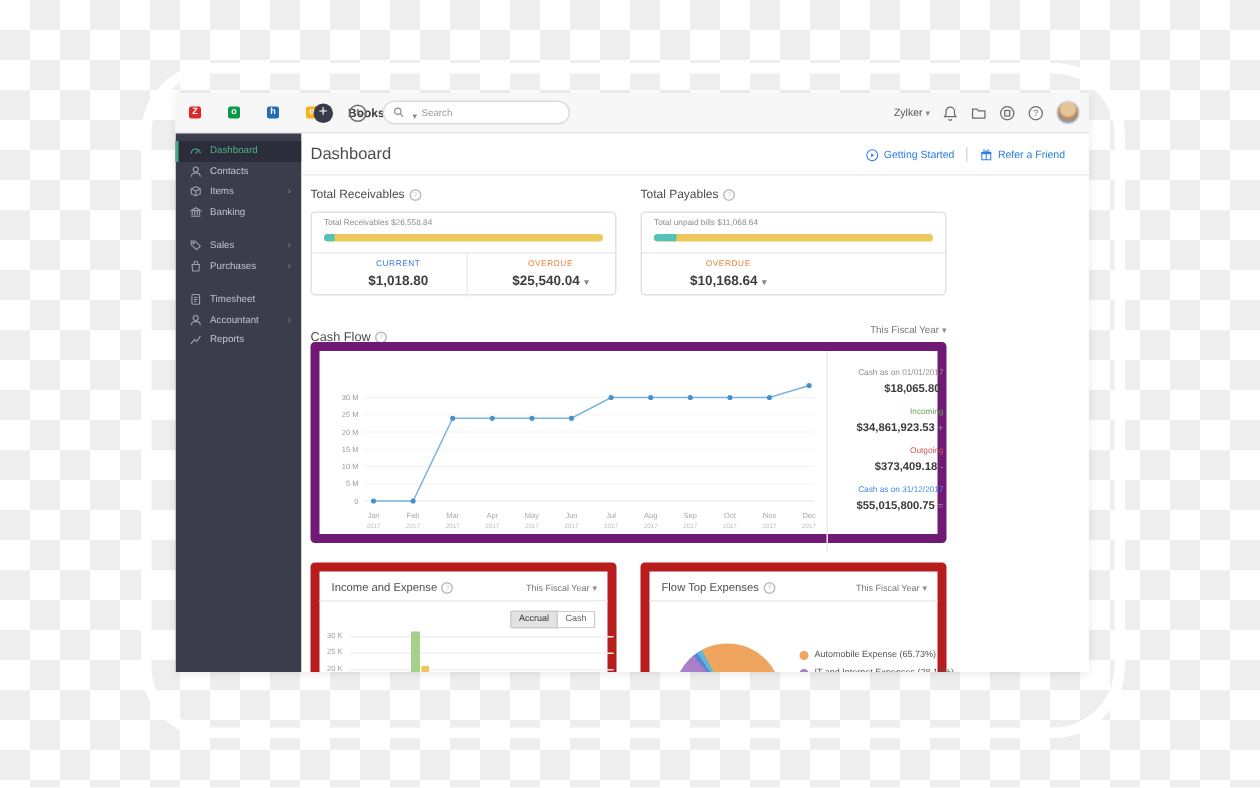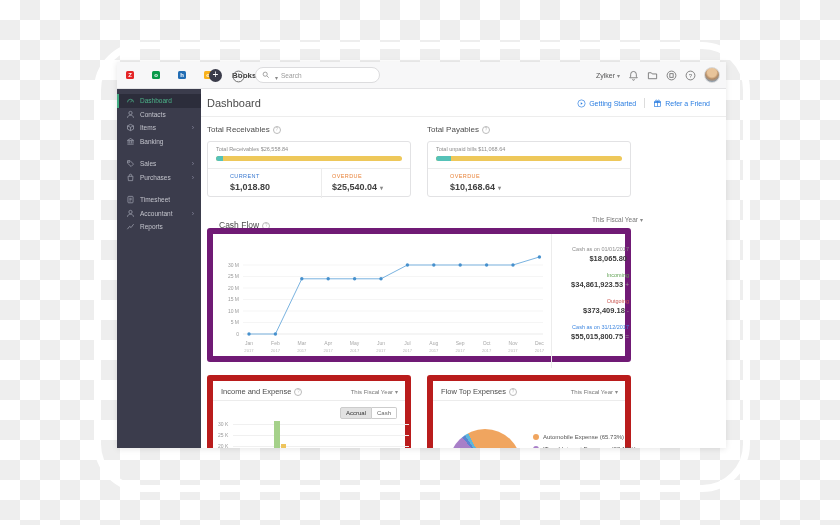--- a/index.html
+++ b/index.html
@@ -58,29 +58,29 @@
   .sec-title { font-size:8.5px; color:#4c4c4c; }
   .period { font-size:6.5px; color:#777; cursor:pointer; }
   
   .card-title { position:absolute; top:36px; font-size:8px; color:#4c4c4c; }
   .sum-card { position:absolute; top:52px; width:204px; height:56px; border:1px solid #e2e2e4; border-radius:3px; background:#fff; }
   .sum-top { position:absolute; left:0; top:0; width:100%; height:27px; border-bottom:1px solid #ececec; padding:4px 8px; }
   .sum-text { font-size:5.5px; color:#8d8d8d; }
   .pbar { margin-top:4px; height:5px; border-radius:2.5px; overflow:hidden; display:flex; background:#eec85a; }
   .pbar .seg1 { height:100%; }
   .pbar .seg2 { height:100%; flex:1; }
-  .sum-bottom { position:absolute; left:12px; top:27px; width:100%; height:29px; display:flex; }
+  .sum-bottom { position:absolute; left:2px; top:27px; width:100%; height:29px; display:flex;text-align:center; }
   .stat-cell { width:50%; padding:4px 0 0 10px; }
   .stat-cell + .stat-cell { border-left:1px solid #ececec; }
   .stat-lbl { font-size:5.5px; letter-spacing:0.4px; }
   .stat-lbl.cur { color:#3a79d0; } .stat-lbl.over { color:#e8833a; }
   .stat-val { font-size:9px; font-weight:bold; color:#3f3f3f; margin-top:3px; }
   .stat-val .dd::after { content:"▾"; font-size:6px; color:#888; margin-left:3px; }
   
-  .cf-head { position:absolute; left:18px; top:125px; width:424px; height:14px; }
+  .cf-head { position:absolute; left:6px; top:125px; width:424px; height:14px; }
   .cf-head .period { position:absolute; right:0; top:2px; }
   .cf-box { position:absolute; left:6px; top:139px; width:424px; height:134px; border:6px solid #701a75; border-radius:3px; background:#fff; }
   .cf-svg { position:absolute; left:0; top:0; }
   .cf-stats { position:absolute; left:338px; top:0; width:86px; height:134px; border-left:1px solid #ececec; padding:12px 8px 0 0; text-align:right; }
   .cf-stat { margin-bottom:9px; }
   .cf-label { font-size:5.5px; color:#8e8e8e; }
   .cf-value { font-size:7.5px; font-weight:bold; color:#3b3b3b; margin-top:2px; white-space:nowrap; }
   .cf-sign { font-size:6.5px; color:#9a9a9a; font-weight:normal; margin-left:2px; }
   
   .b-box { position:absolute; top:286px; width:204px; height:120px; border:6px solid #b91c1c; border-radius:3px; background:#fff; }

